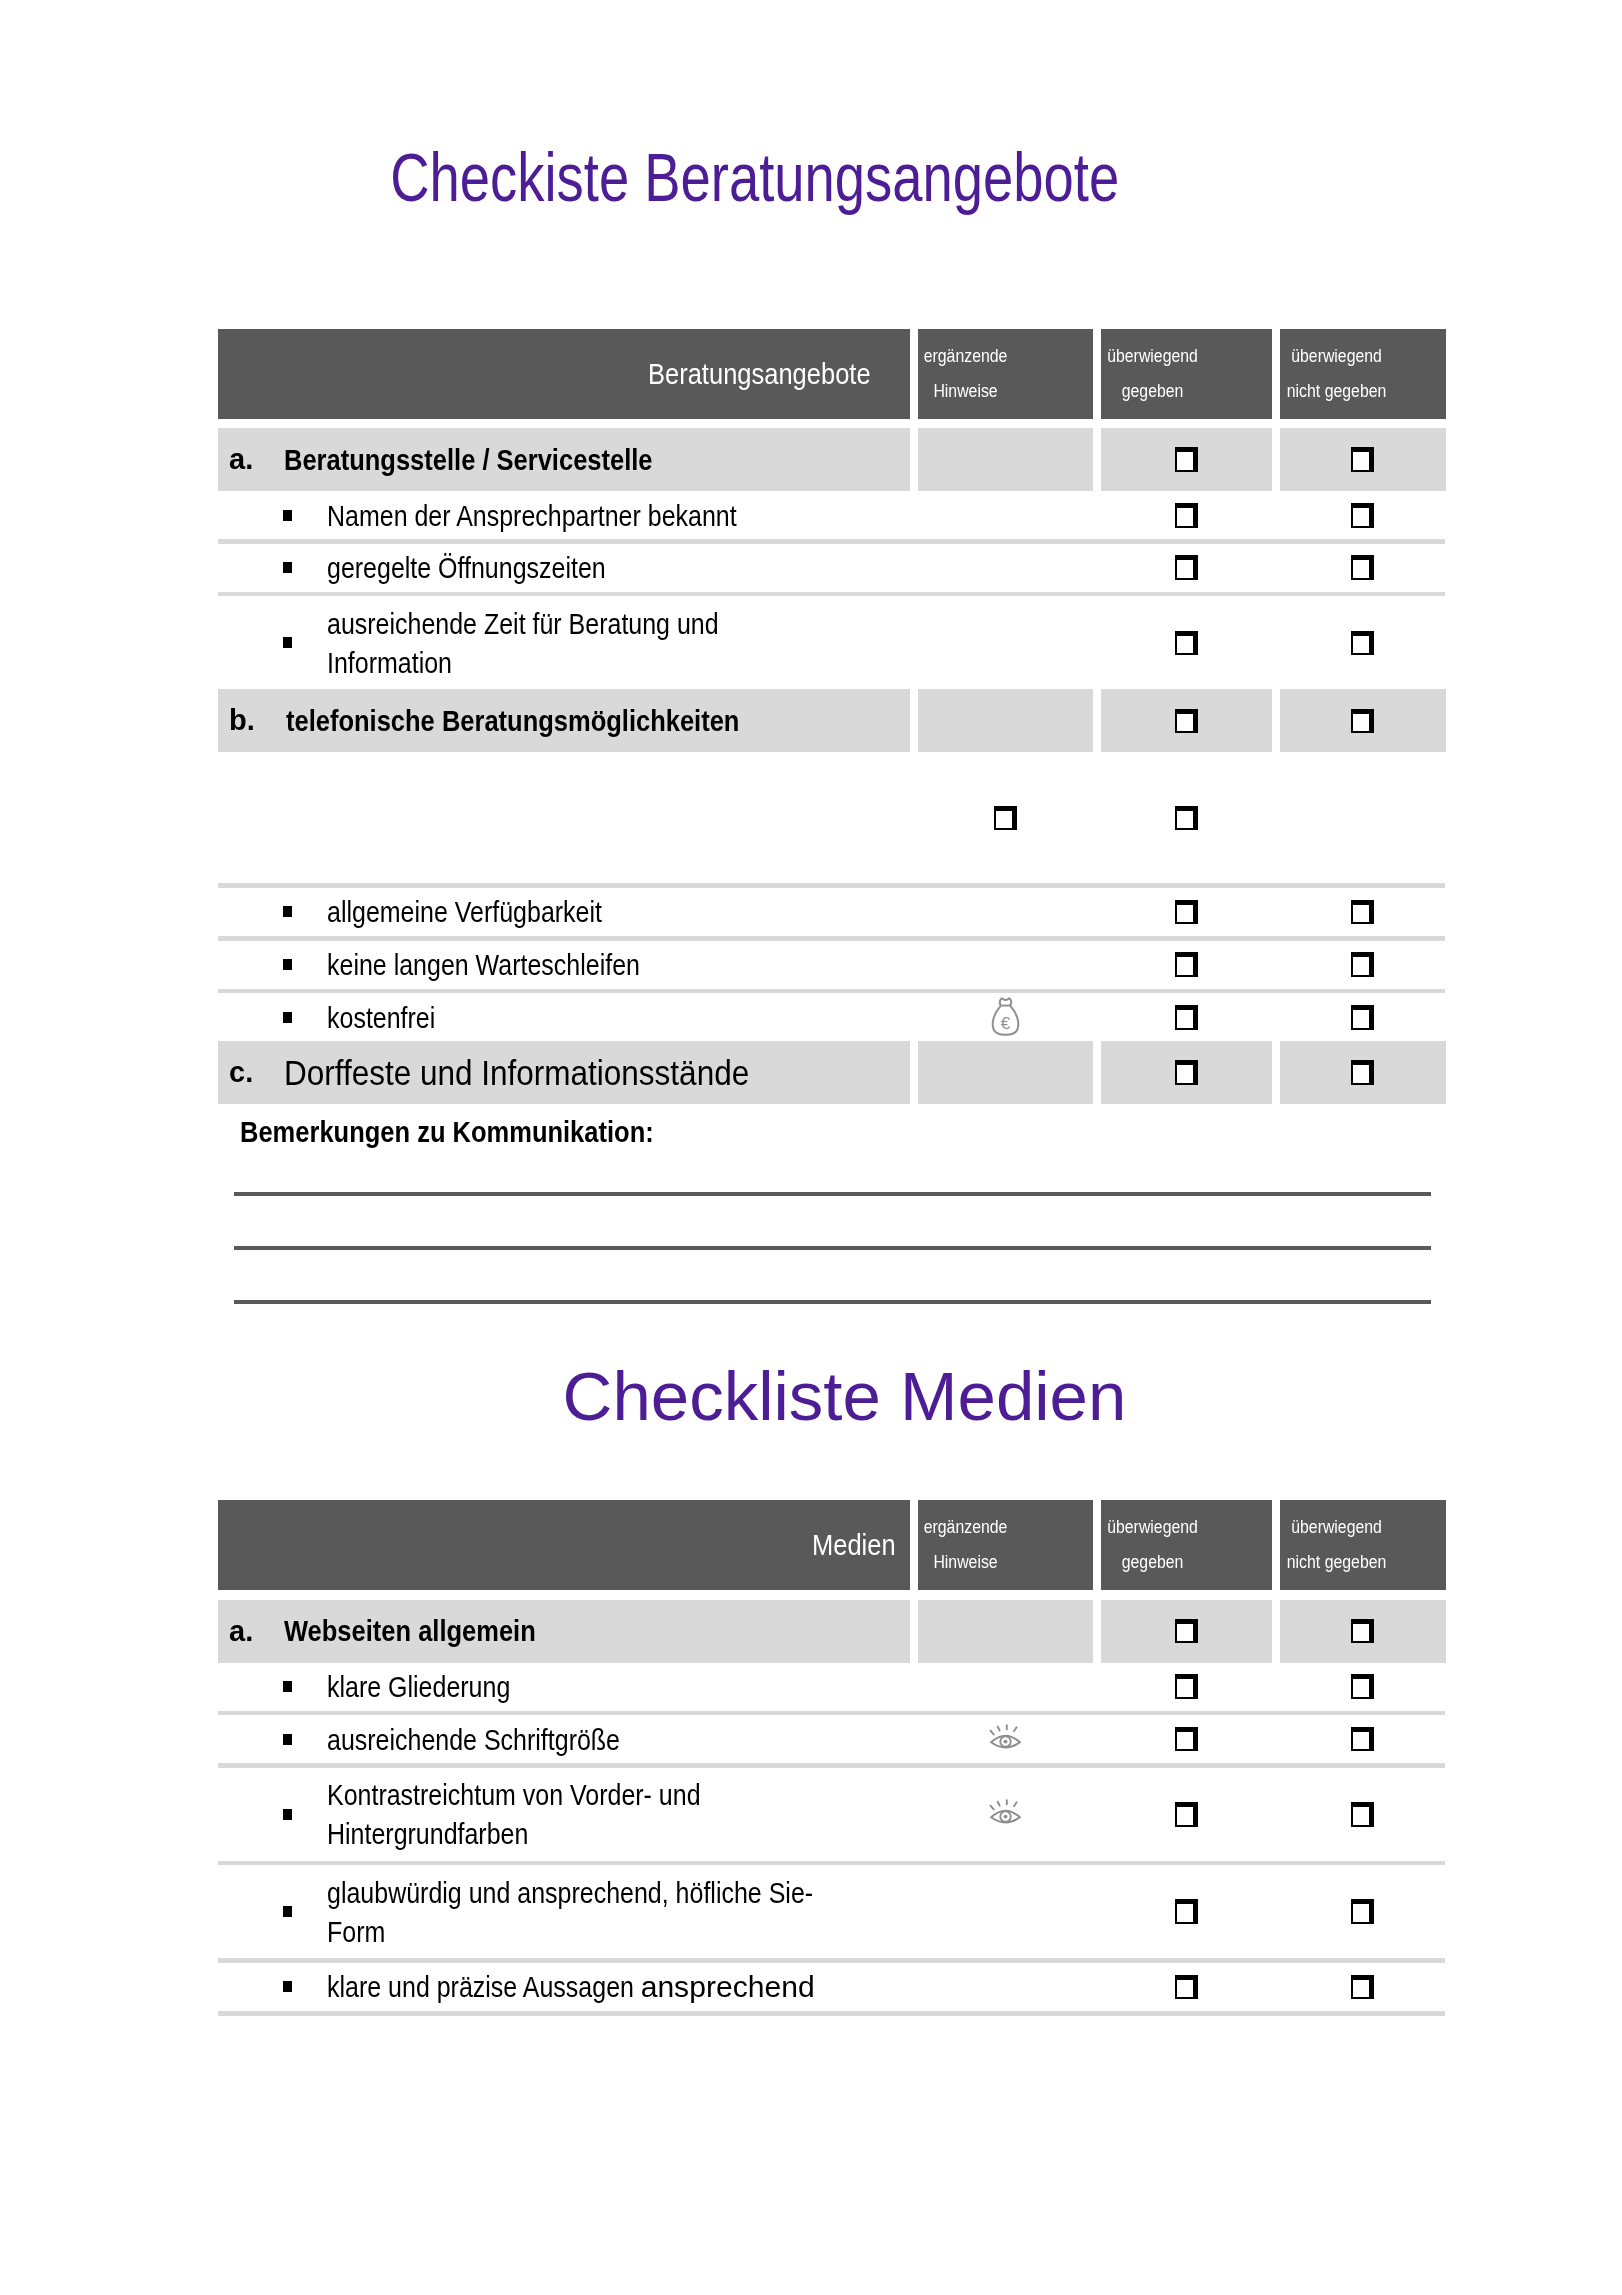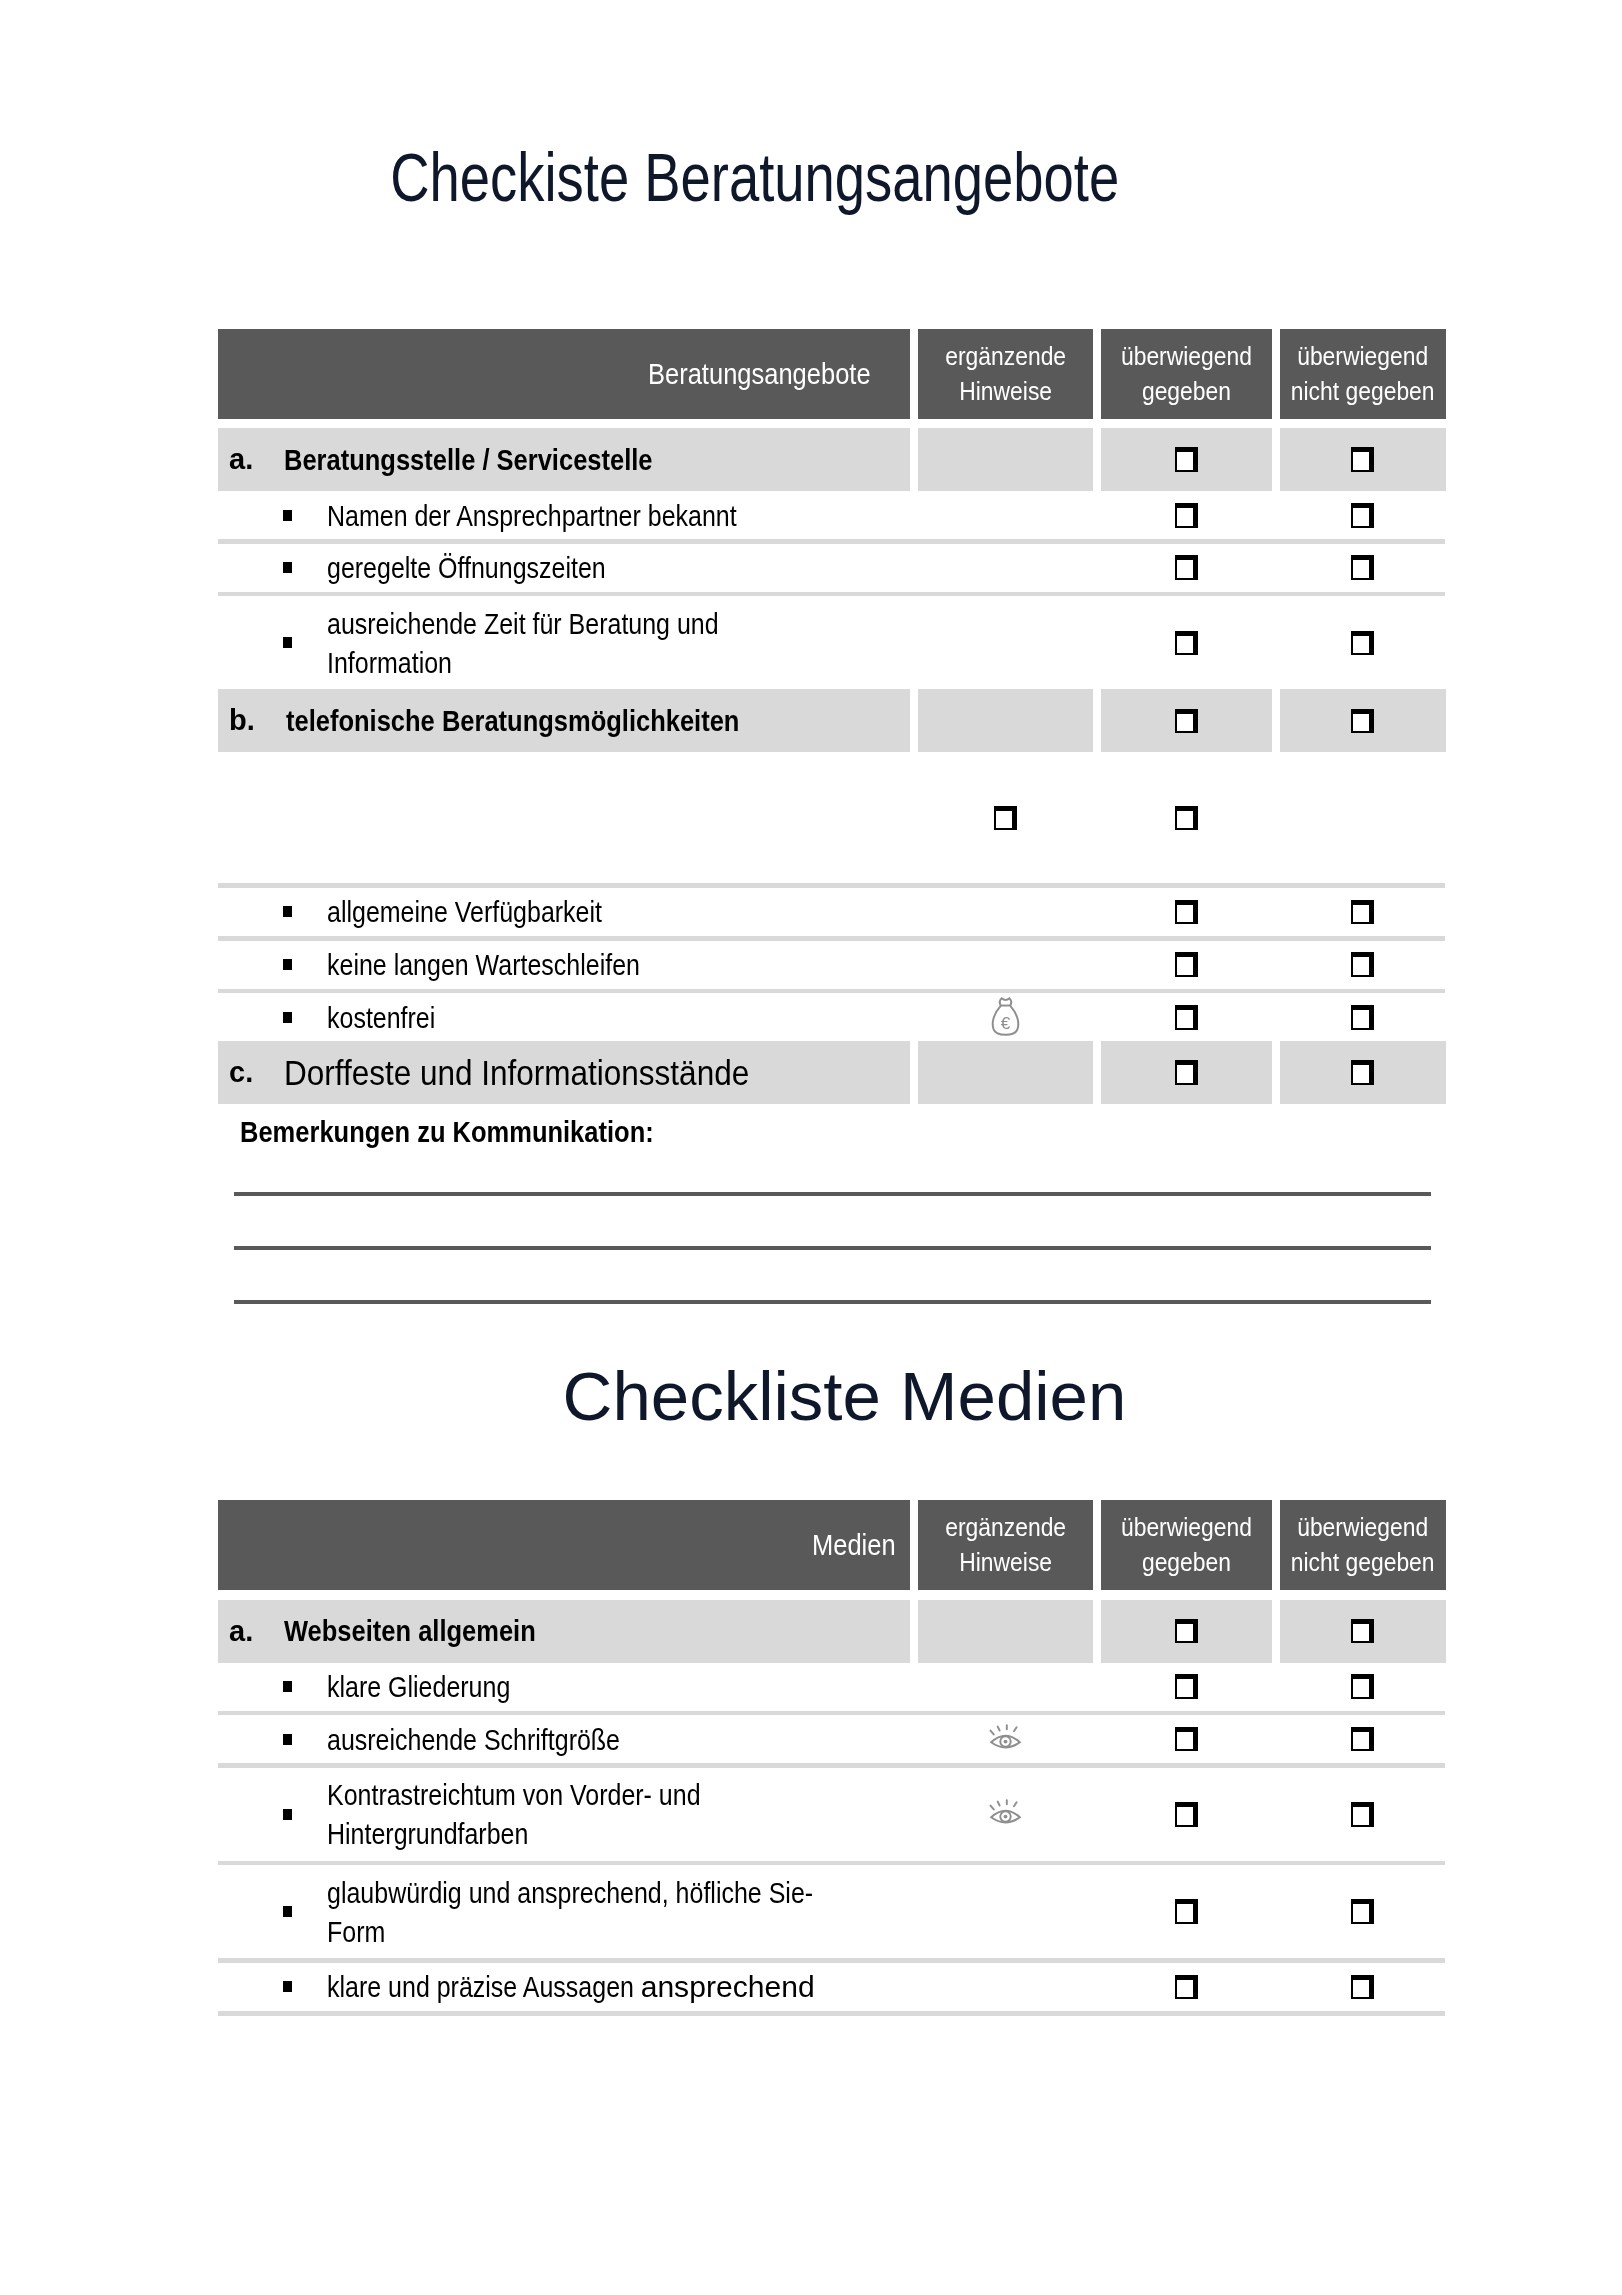--- a/index.html
+++ b/index.html
@@ -6,42 +6,42 @@
   .page{
     position:relative;
     width:1623px;
     height:2295px;
     background:#ffffff;
     font-family:"Liberation Sans","DejaVu Sans",sans-serif;
     color:#000;
     overflow:hidden;
   }
   
-  .title{margin:0;text-align:center;font-weight:400;color:#0f172a;}
+  .title{margin:0;text-align:center;font-weight:400;color:#4c1d95;}
   #title1{padding-top:141px;font-size:68px;line-height:72px;}
   #title1 .tspan{display:inline-block;white-space:nowrap;transform:scaleX(0.80) translateX(-71px);}
   #title2{padding-top:56px;font-size:69px;line-height:73px;}
   #title2 .tspan{display:inline-block;white-space:nowrap;transform:scaleX(1.0) translateX(33px);}
 
   
   .tbl{margin-left:218px;width:1227px;}
   #tbl1{margin-top:116px;}
   #tbl2{margin-top:67px;}
   .trow{display:grid;grid-template-columns:692px 175px 171px 166px;column-gap:7.9px;}
   .hh{height:90px;}
   .hs{height:63px;}
   .h1{height:48px;}
   .h2{height:93px;}
   .h3{height:131px;}
   .gap14{height:9.2px;}
   .sep{height:4.6px;background:#d9d9d9;}
 
   .hcell{background:#595959;color:#ffffff;display:flex;align-items:center;justify-content:flex-end;}
   .hmain{padding-left:33px;font-size:30px;}
-  .hcol{justify-content:center;text-align:center;font-size:26px;line-height:35px;}
+  .hcol{justify-content:flex-start;text-align:center;font-size:18px;line-height:35px;}
   .cx{display:inline-block;white-space:nowrap;transform:scaleX(0.85);transform-origin:0 50%;}
   .cxc{display:inline-block;white-space:nowrap;transform:scaleX(0.88);transform-origin:50% 50%;text-align:center;}
 
   .c1{display:flex;align-items:center;}
   .ccell{display:flex;align-items:center;justify-content:center;}
   .g{background:#d9d9d9;}
 
   .pfx{margin-left:11px;font-weight:700;font-size:29px;min-width:19.6px;flex:0 0 auto;}
   .slabel{margin-left:31px;font-weight:700;font-size:30px;}
   .slabel.alt{font-weight:400;font-size:35px;transform:scaleX(0.90);}

